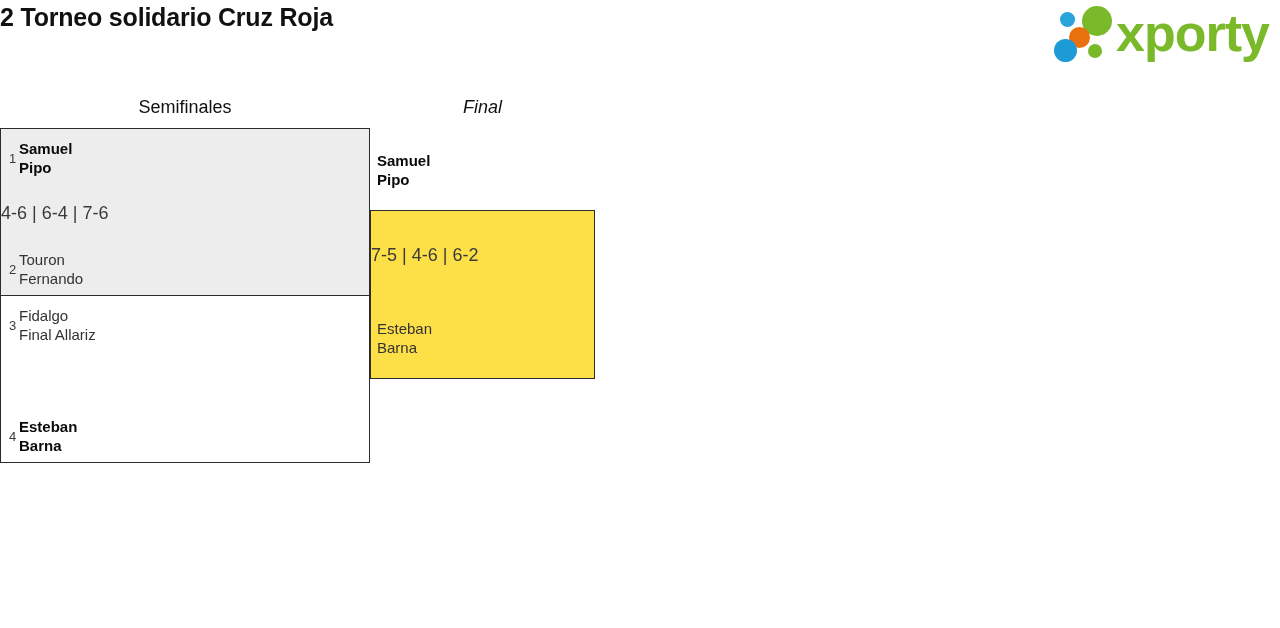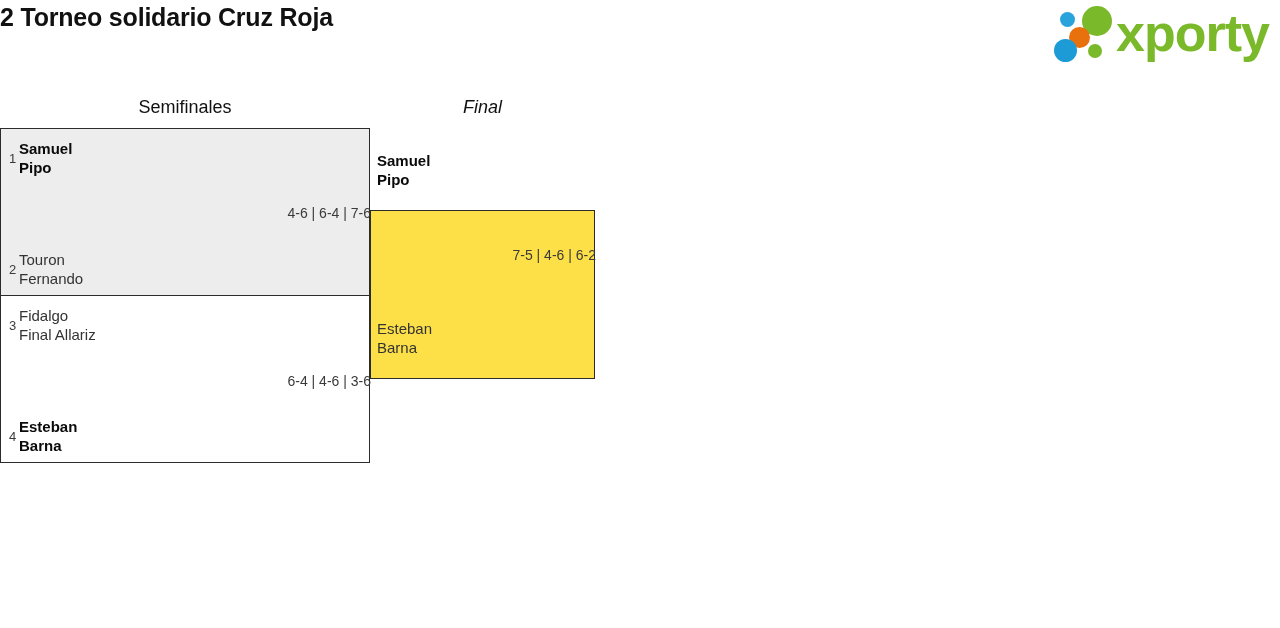--- a/index.html
+++ b/index.html
@@ -136,24 +136,24 @@
 
   
   .p-sf1-top { left: 0px;  top: 10px;  width: 360px; }
   .p-sf1-bot { left: 0px;  top: 121px; width: 360px; }
   
   .p-sf2-top { left: 0px;  top: 10px;  width: 360px; }
   .p-sf2-bot { left: 0px;  top: 121px; width: 360px; }
 
   .score {
     position: absolute;
-    font-size: 14px;
+    font-size: 18px;
     line-height: 18px;
     color: #3a3a3a;
-    text-align: right;
+    text-align: left;
   }
   .score-sf1   { left: 0px;   top: 75px;  width: 370px; }
   .score-sf2   { left: 0px;   top: 76px;  width: 370px; }
   .score-final { left: 0px;   top: 35px;  width: 225px; }
 
   
   .final-name {
     position: absolute;
     font-size: 15px;
     line-height: 19px;
@@ -203,21 +203,20 @@
 Fernando</span>
     </div>
   </div>
 
   <div class="match match-sf2">
     <div class="player p-sf2-top">
       <span class="seed">3</span>
       <span class="pname">Fidalgo
 Final Allariz</span>
     </div>
-    <div class="score score-sf2">6-4 | 4-6 | 3-6</div>
     <div class="player p-sf2-bot">
       <span class="seed">4</span>
       <span class="pname winner">Esteban
 Barna</span>
     </div>
   </div>
 
   <div class="match match-final">
     <div class="score score-final">7-5 | 4-6 | 6-2</div>
   </div>

